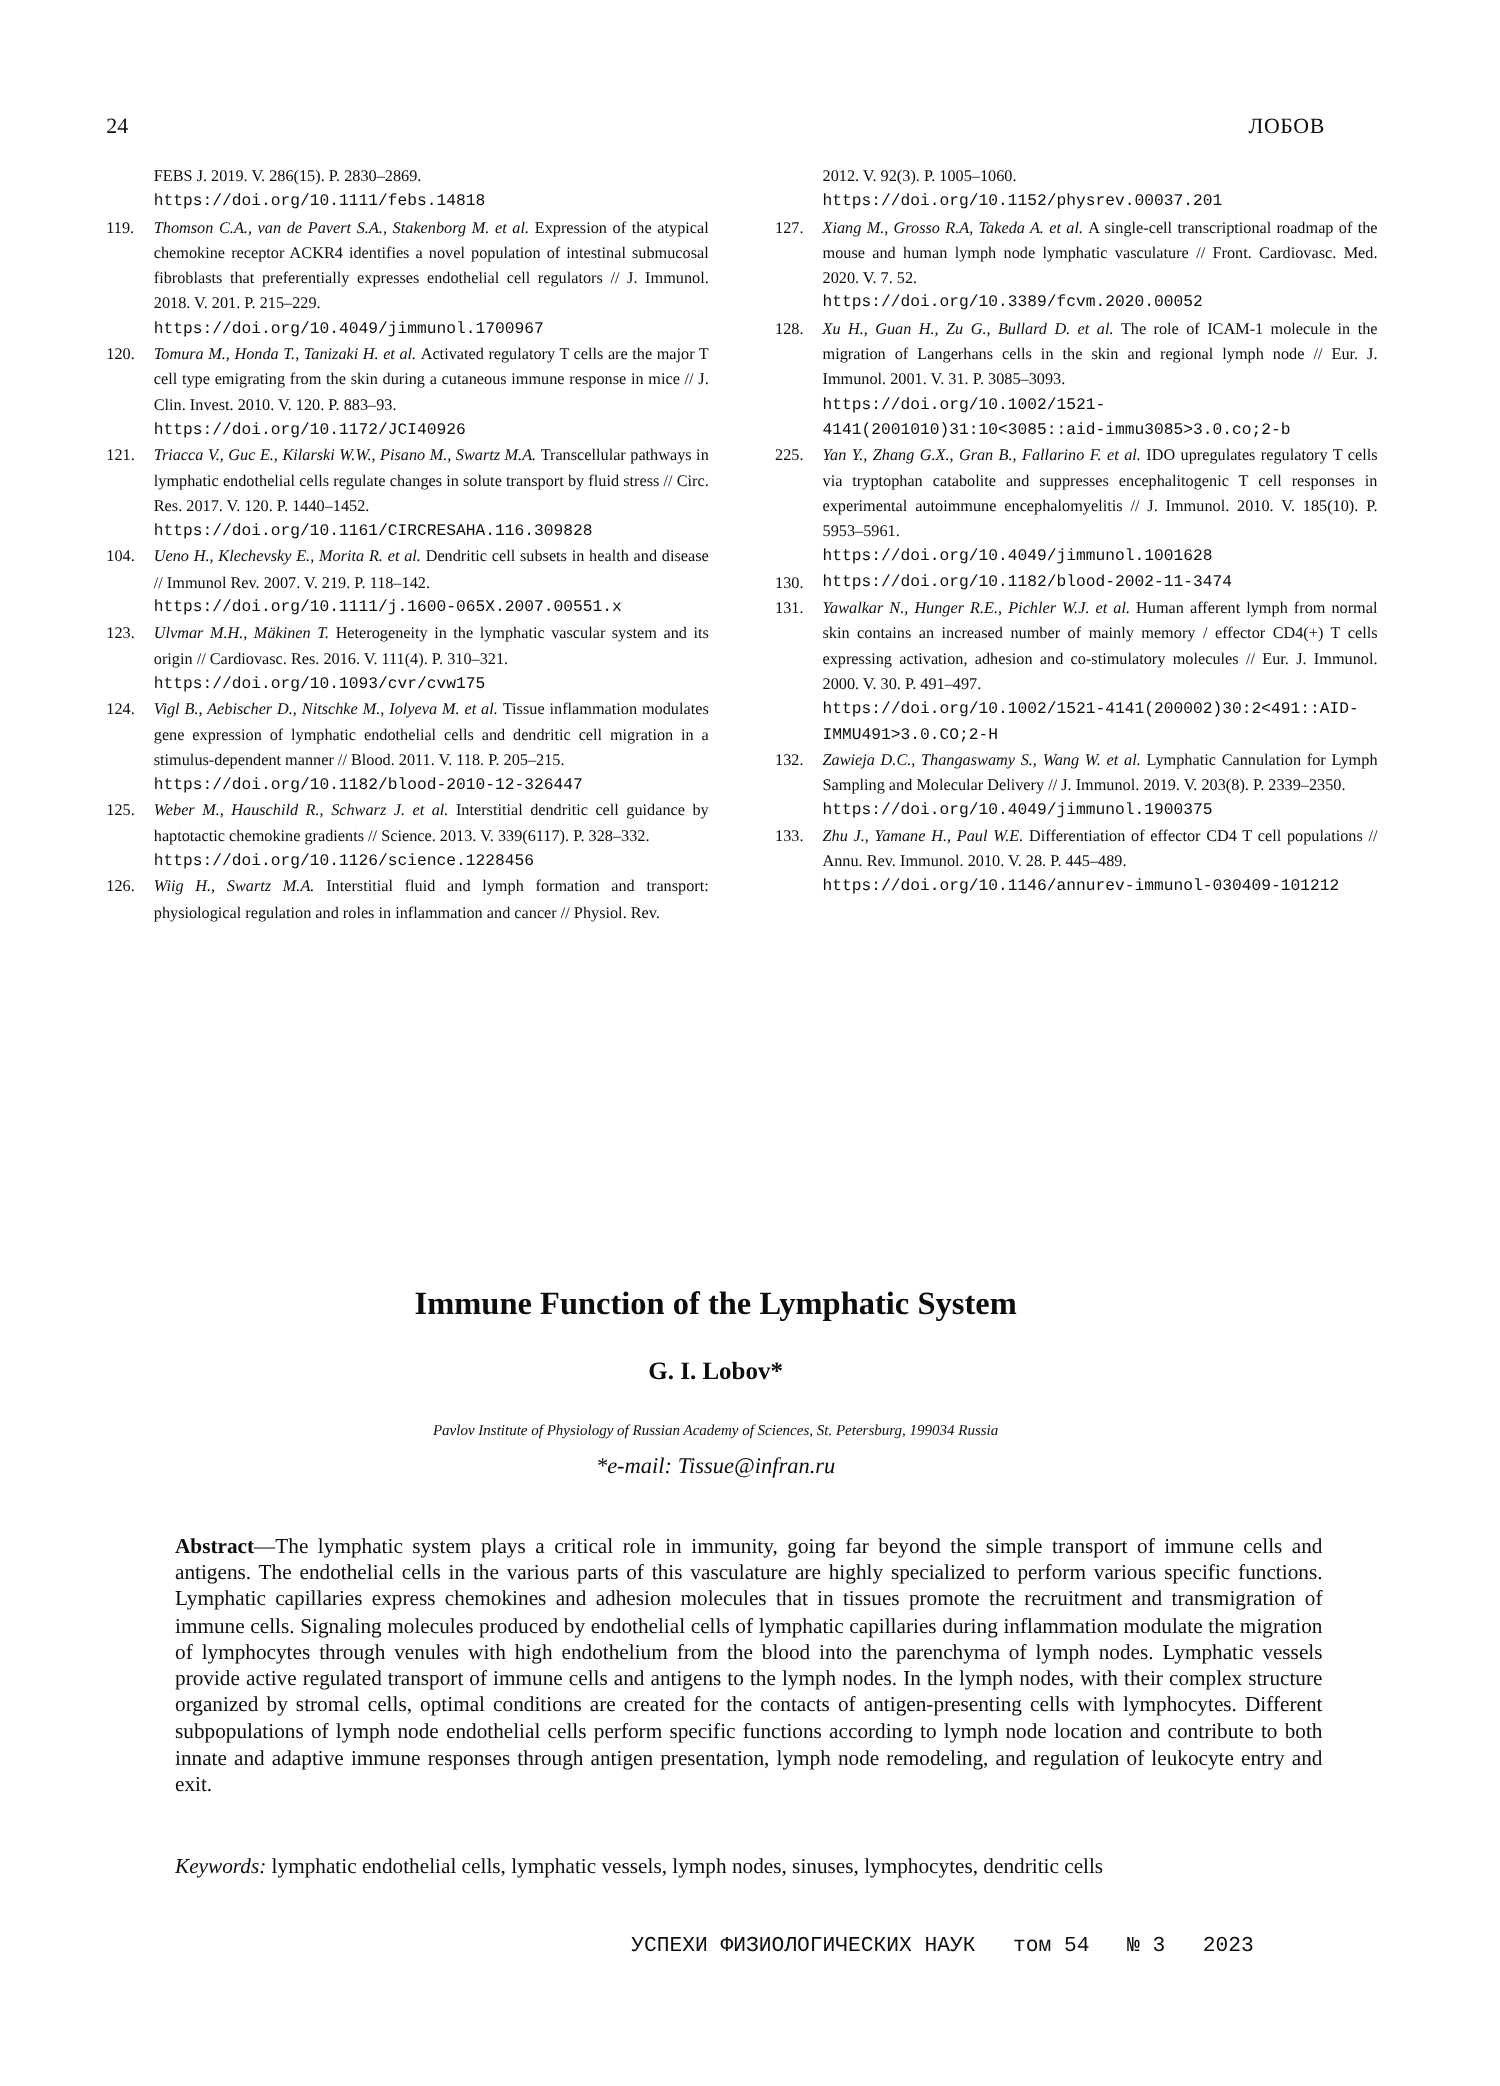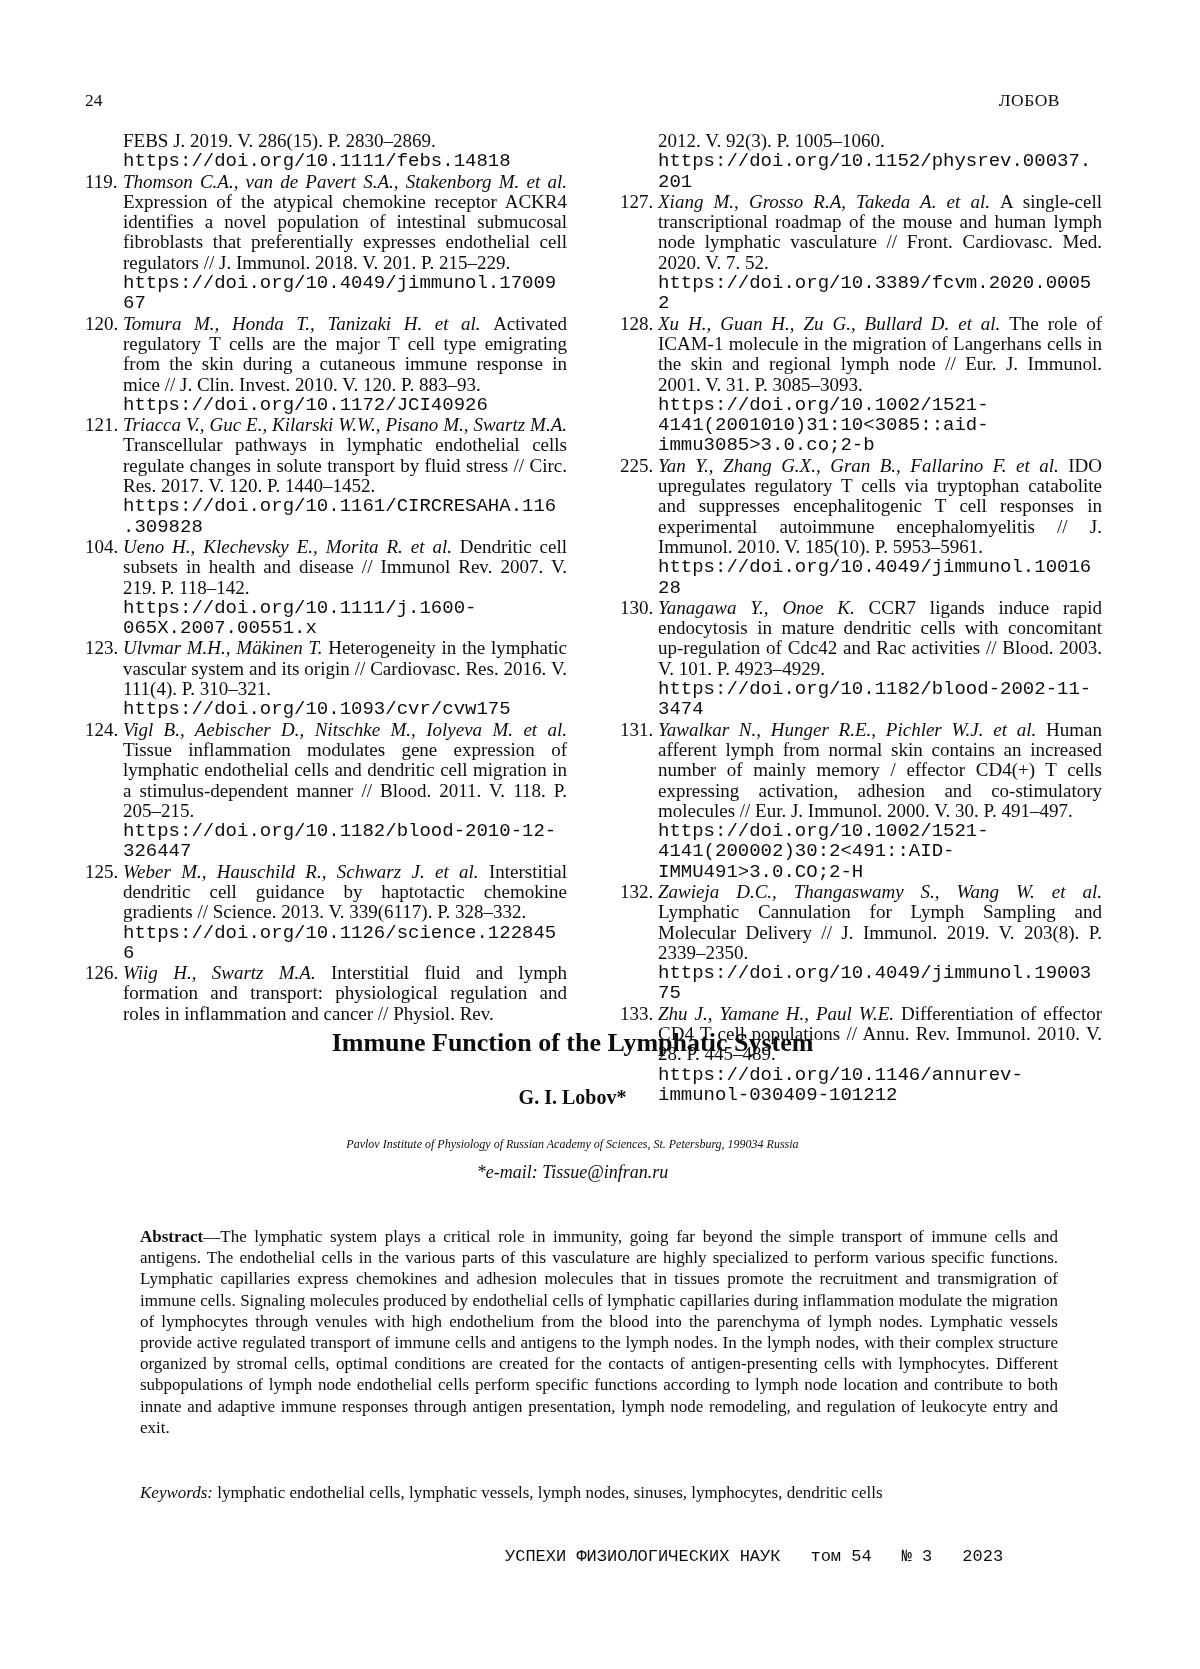--- a/index.html
+++ b/index.html
@@ -5,21 +5,21 @@
   html,body{margin:0;padding:0;}
   body{width:1200px;height:1669px;background:#ffffff;position:relative;
        font-family:"Liberation Serif", "DejaVu Serif", serif;color:#0d0d0d;}
   .page{position:absolute;inset:0;}
 
   .running-head{position:absolute;top:90px;left:85px;width:975px;font-size:17.5px;}
   .pageno{position:absolute;left:0;top:0;}
   .runtitle{display:block;text-align:right;letter-spacing:.5px;}
 
   .refs{position:absolute;top:131px;left:85px;width:1017px;display:flex;gap:53px;
-        font-size:19px;line-height:20.3px;}
+        font-size:13px;line-height:20.3px;}
   .refcol{width:482px;flex:0 0 482px;}
   .ref{position:relative;padding-left:38px;text-align:justify;}
   .ref-num{position:absolute;left:0;top:0;}
   .ref-authors{font-style:italic;}
   .ref-doi{text-align:left;overflow-wrap:anywhere;font-family:Liberation Mono, monospace;}
 
   .article-head{position:absolute;top:1028px;left:85px;width:975px;text-align:center;}
   .title{font-size:26px;font-weight:bold;}
   .author{margin-top:28px;font-size:20px;font-weight:bold;}
   .affiliation{margin-top:28px;font-size:12px;font-style:italic;}
@@ -107,21 +107,20 @@
           <div class="ref-body"><span class="ref-authors">Xu H., Guan H., Zu G., Bullard D. et al. </span><span>The role of ICAM-1 molecule in the migration of Langerhans cells in the skin and regional lymph node // Eur. J. Immunol. 2001. V. 31. P. 3085–3093.</span></div>
           <div class="ref-doi">https://doi.org/10.1002/1521-4141(2001010)31:10&lt;3085::aid-immu3085&gt;3.0.co;2-b</div>
         </div>
         <div class="ref">
           <span class="ref-num">225.</span>
           <div class="ref-body"><span class="ref-authors">Yan Y., Zhang G.X., Gran B., Fallarino F. et al. </span><span>IDO upregulates regulatory T cells via tryptophan catabolite and suppresses encephalitogenic T cell responses in experimental autoimmune encephalomyelitis // J. Immunol. 2010. V. 185(10). P. 5953–5961.</span></div>
           <div class="ref-doi">https://doi.org/10.4049/jimmunol.1001628</div>
         </div>
         <div class="ref">
           <span class="ref-num">130.</span>
-          <div class="ref-body"><span class="ref-authors">Yanagawa Y., Onoe K. </span><span>CCR7 ligands induce rapid endocytosis in mature dendritic cells with concomitant up-regulation of Cdc42 and Rac activities // Blood. 2003. V. 101. P. 4923–4929.</span></div>
           <div class="ref-doi">https://doi.org/10.1182/blood-2002-11-3474</div>
         </div>
         <div class="ref">
           <span class="ref-num">131.</span>
           <div class="ref-body"><span class="ref-authors">Yawalkar N., Hunger R.E., Pichler W.J. et al. </span><span>Human afferent lymph from normal skin contains an increased number of mainly memory / effector CD4(+) T cells expressing activation, adhesion and co-stimulatory molecules // Eur. J. Immunol. 2000. V. 30. P. 491–497.</span></div>
           <div class="ref-doi">https://doi.org/10.1002/1521-4141(200002)30:2&lt;491::AID-IMMU491&gt;3.0.CO;2-H</div>
         </div>
         <div class="ref">
           <span class="ref-num">132.</span>
           <div class="ref-body"><span class="ref-authors">Zawieja D.C., Thangaswamy S., Wang W. et al. </span><span>Lymphatic Cannulation for Lymph Sampling and Molecular Delivery // J. Immunol. 2019. V. 203(8). P. 2339–2350.</span></div>

